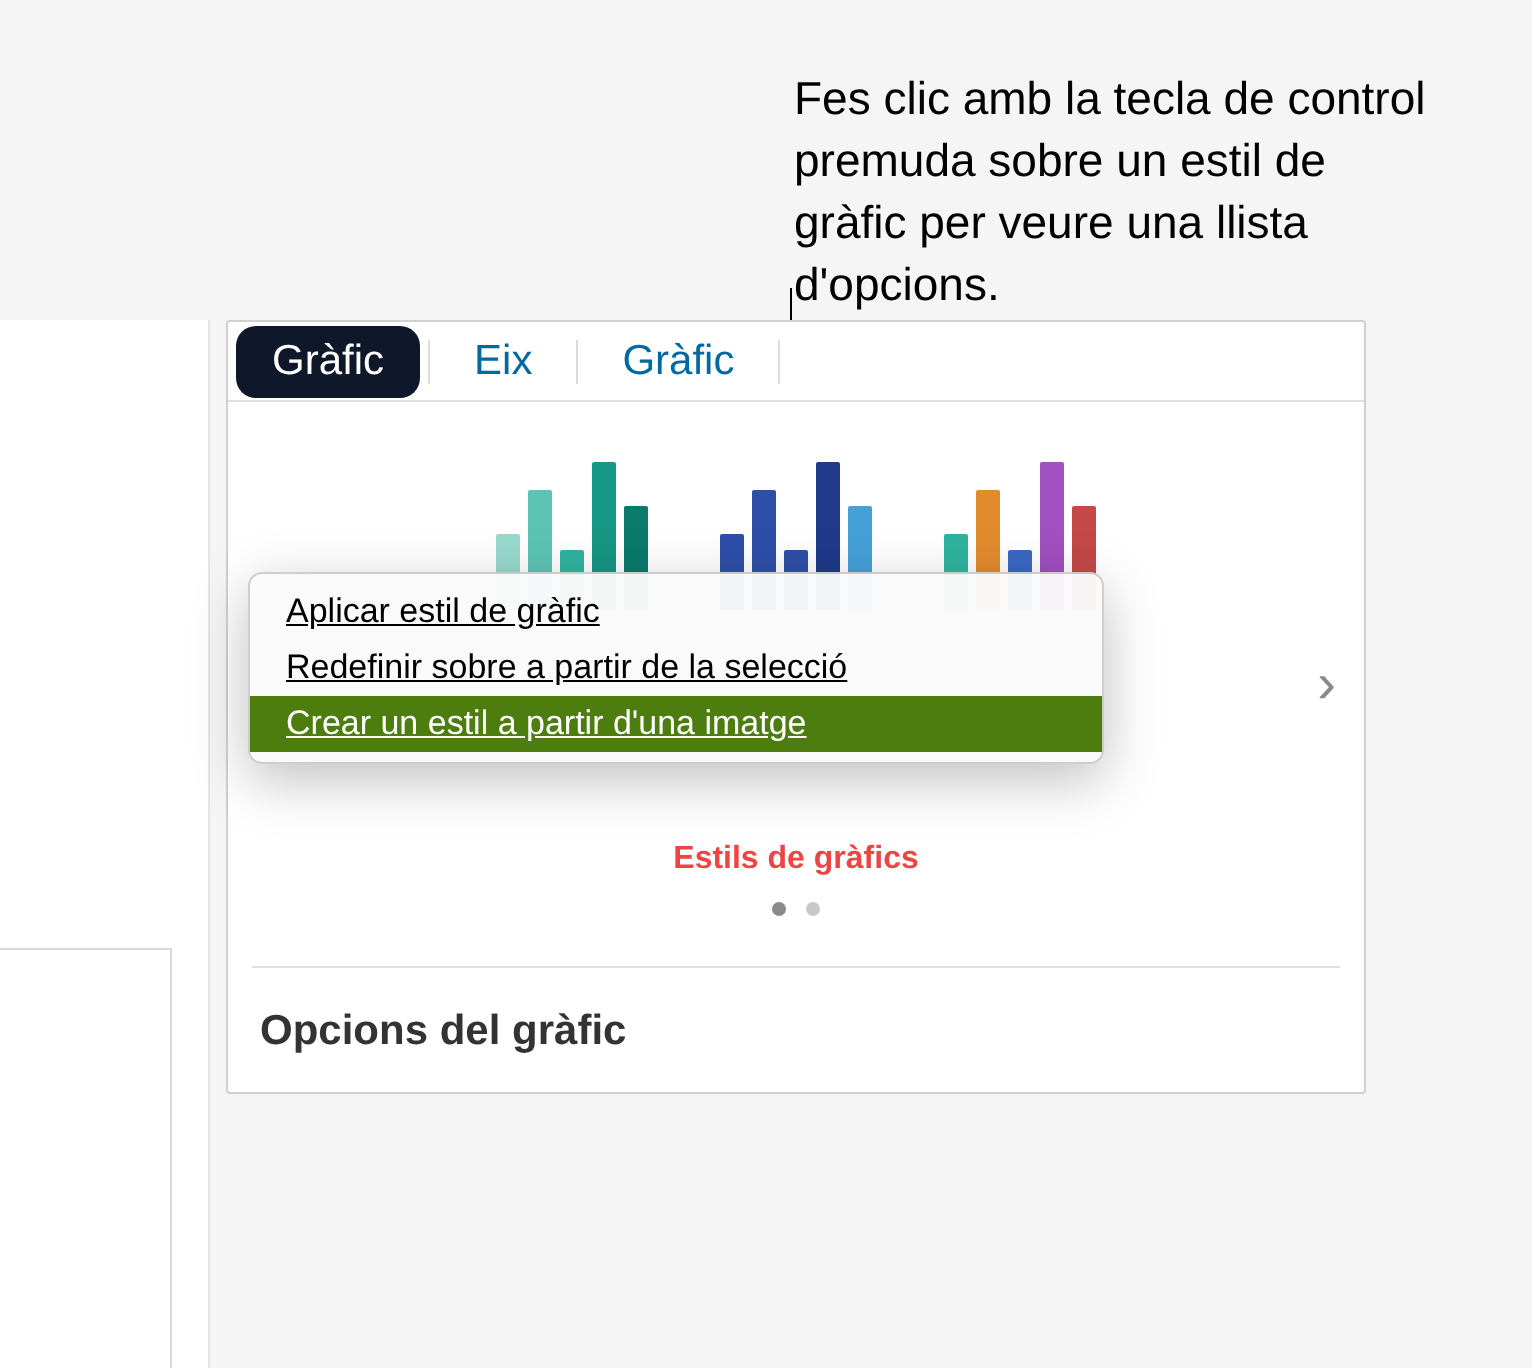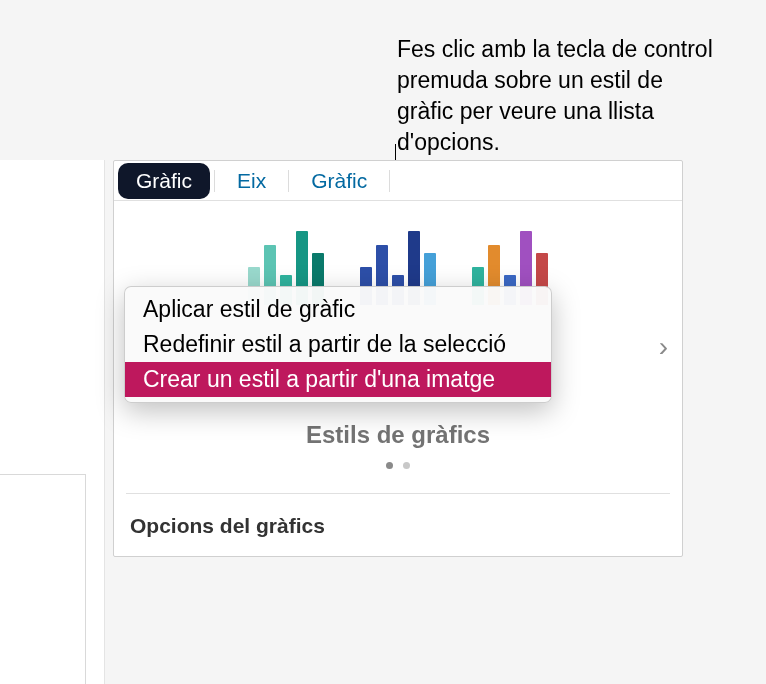--- a/index.html
+++ b/index.html
@@ -110,38 +110,39 @@
       width: 428px;
       background: rgba(250, 250, 250, 0.97);
       border: 1px solid rgba(0,0,0,0.18);
       border-radius: 7px;
       box-shadow: 0 8px 28px rgba(0,0,0,0.25);
       padding: 5px 0;
       z-index: 10;
     }
     .menu-item {
       padding: 4px 18px;
-      font-size: 23px;
+      font-size: 17px;
       color: #000;
       cursor: pointer;
       white-space: nowrap;
+      text-decoration: underline;
     }
     .menu-item.highlighted {
-      background: #be185d;
+      background: #4d7c0f;
       color: #fff;
     }
     .menu-item.disabled {
       color: #b8b8b8;
       cursor: default;
     }
     .styles-title {
       text-align: center;
-      font-size: 24px;
+      font-size: 16px;
       font-weight: 600;
-      color: #737373;
+      color: #ef4444;
       margin-top: 116px;
     }
     .dots {
       text-align: center;
       margin-top: 6px;
       margin-bottom: 10px;
     }
     .dot {
       display: inline-block;
       width: 7px;
@@ -228,29 +229,29 @@
         <div class="bar" style="height:30px;background:#3b68c4"></div>
         <div class="bar" style="height:74px;background:#a050c0"></div>
         <div class="bar" style="height:52px;background:#c44848"></div>
       </div>
     </div>
 
     <div class="next-arrow">›</div>
 
     <div class="context-menu">
       <div class="menu-item">Aplicar estil de gràfic</div>
-      <div class="menu-item">Redefinir estil a partir de la selecció</div>
+      <div class="menu-item">Redefinir sobre a partir de la selecció</div>
       <div class="menu-item highlighted">Crear un estil a partir d'una imatge</div>
     </div>
 
     <div class="styles-title">Estils de gràfics</div>
 
     <div class="dots">
       <span class="dot active"></span>
       <span class="dot"></span>
     </div>
   </div>
 
   <div class="divider"></div>
 
-  <div class="section-title">Opcions del gràfics</div>
+  <div class="section-title">Opcions del gràfic</div>
 
 </div>
 
 </body></html>

